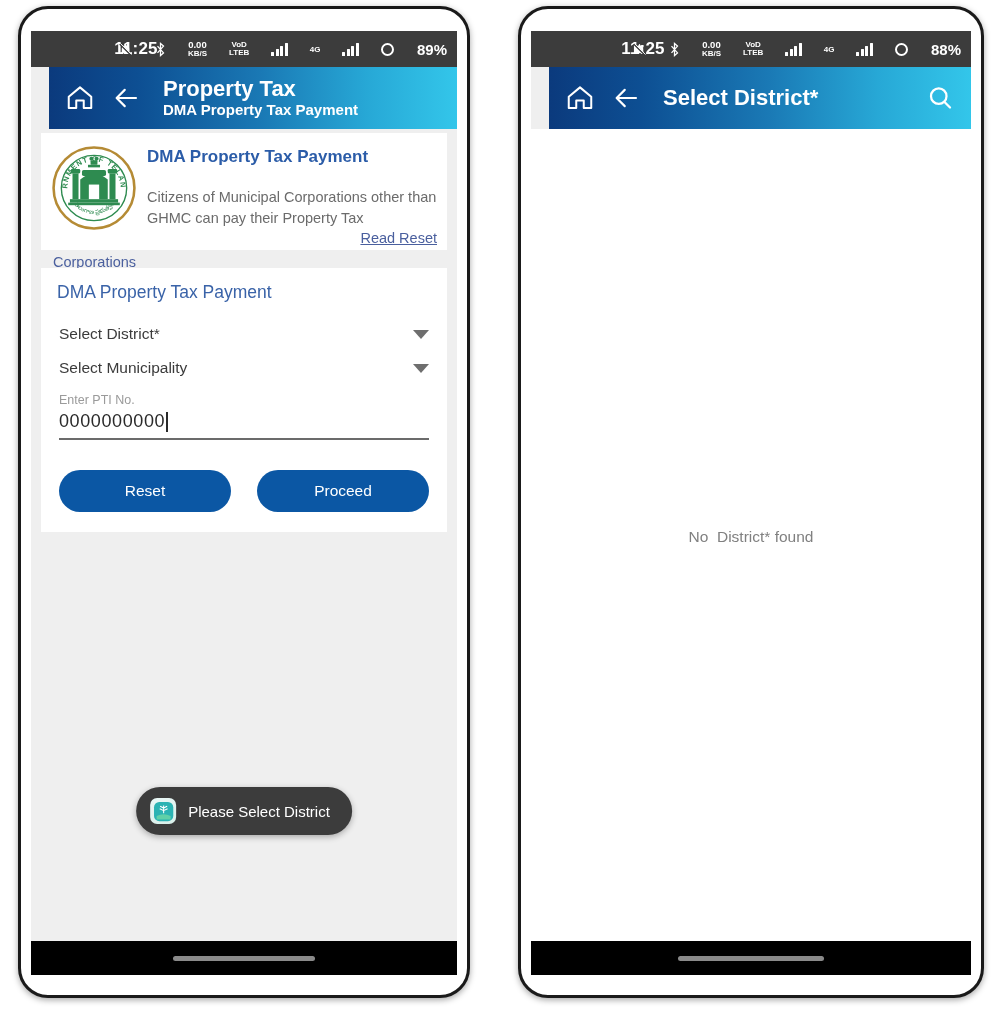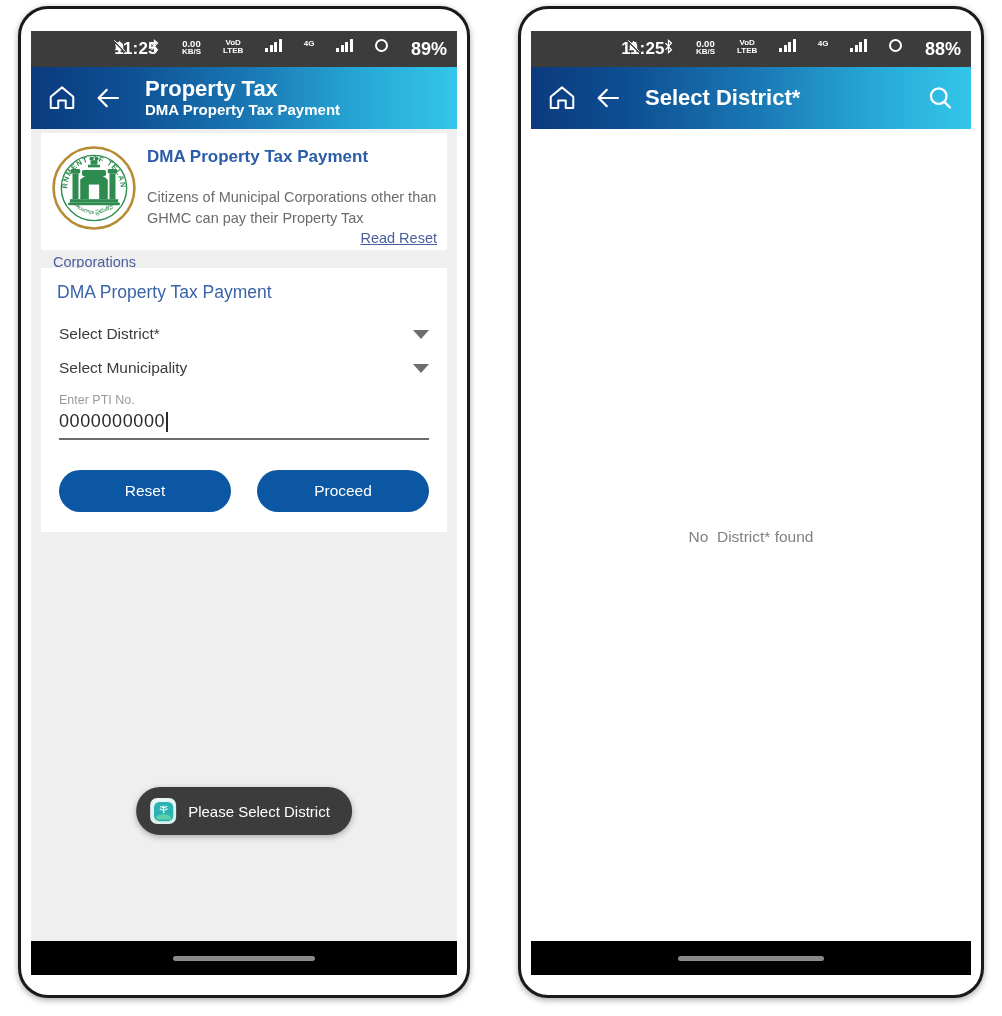--- a/index.html
+++ b/index.html
@@ -50,54 +50,56 @@
     text-align:center;
     font-size:17px;
     font-weight:bold;
     letter-spacing:.2px;
     transform:translateX(-108px);
   }
   .sb-icons {
     position:absolute;
     right:10px;
     display:flex;
+    align-items:center;
     gap:22px;
     font-size:13px;
   }
   .sb-stack {
     display:flex; flex-direction:column;
     line-height:1.0;
     font-size:8px;
     font-weight:bold;
     text-align:center;
   }
   .sb-stack b { font-size:9.5px; }
   .bars { display:flex; align-items:flex-end; gap:1.5px; height:13px; }
   .bars i { width:3px; background:#fff; display:block; border-radius:.5px; }
   .bars i:nth-child(1){height:4px}
   .bars i:nth-child(2){height:7px}
   .bars i:nth-child(3){height:10px}
   .bars i:nth-child(4){height:13px}
-  .sb-pct { font-size:18px; font-weight:bold; }
+  .sb-pct { font-size:15px; font-weight:bold; }
   .batt-ring {
     width:13px;height:13px;border:2px solid #fff;border-radius:50%;
     display:inline-block; margin-right:1px;
   }
   .g4 { position:relative; font-size:8px; font-weight:bold; }
 
   
   .appbar {
     height:62px;
     background:linear-gradient(90deg,#0b3a7d 0%,#0d4f93 22%,#1a79b5 52%,#27a8d6 78%,#33c6ea 100%);
     display:flex;
     align-items:center;
     padding:0 16px;
     gap:16px;
     flex:0 0 auto;
     color:#ffffff;
+    margin-left:18px;
   }
   .appbar .ic { width:30px;height:30px;flex:0 0 auto; }
   .titlewrap { display:flex; flex-direction:column; justify-content:center; margin-left:6px; }
   .apptitle { font-size:22px; font-weight:bold; line-height:1.12; }
   .appsub   { font-size:15px; font-weight:bold; line-height:1.2; }
   .apptitle-single { font-size:22px; font-weight:bold; margin-left:6px; }
   .spacer { flex:1 1 auto; }
 
   
   .body { flex:1 1 auto; background:#efefef; position:relative; overflow:hidden; }

